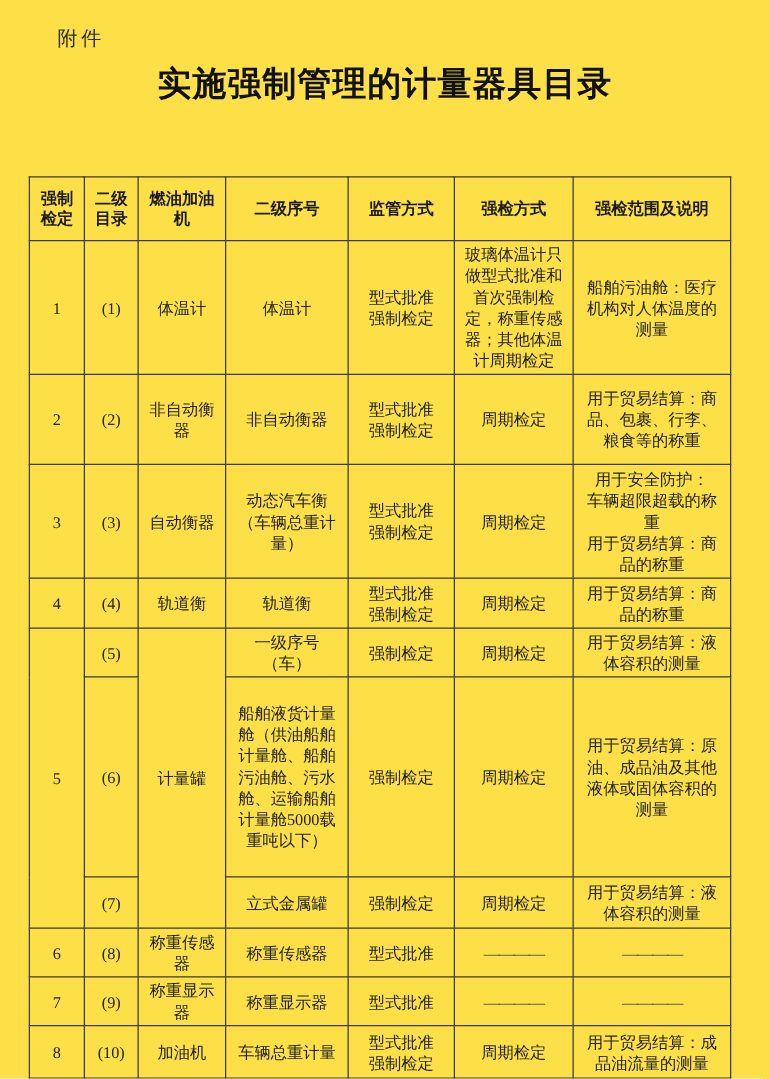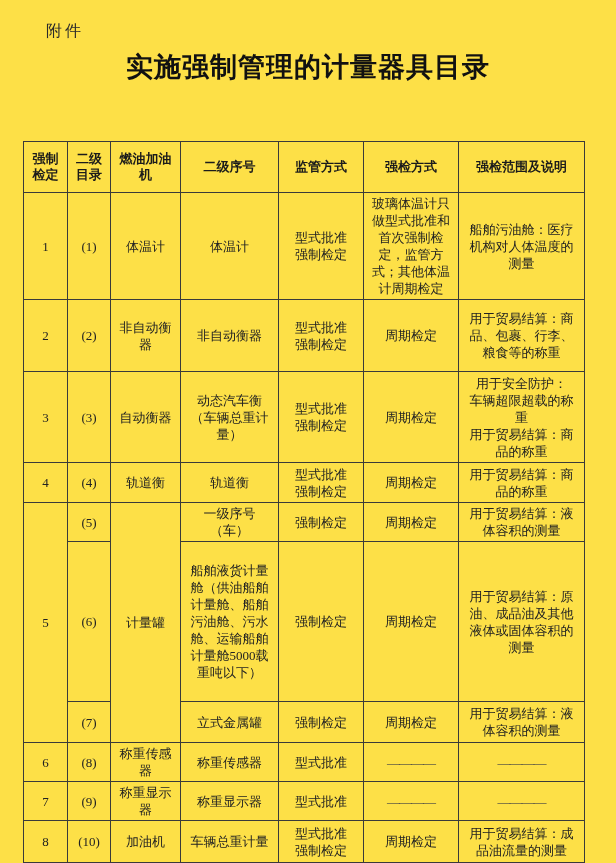--- a/index.html
+++ b/index.html
@@ -108,21 +108,21 @@
       </tr>
     </thead>
     <tbody>
       <tr class="h-r1">
         <td>1</td>
         <td>(1)</td>
         <td>体温计</td>
         <td>体温计</td>
         <td class="pre">型式批准
 强制检定</td>
-        <td class="left">玻璃体温计只做型式批准和首次强制检定，监管方式；其他体温计周期检定</td>
+        <td class="left">玻璃体温计只做型式批准和首次强制检定，称重传感器；其他体温计周期检定</td>
         <td class="left">船舶污油舱：医疗机构对人体温度的测量</td>
       </tr>
       <tr class="h-r2">
         <td>2</td>
         <td>(2)</td>
         <td>非自动衡器</td>
         <td>非自动衡器</td>
         <td class="pre">型式批准
 强制检定</td>
         <td>周期检定</td>

